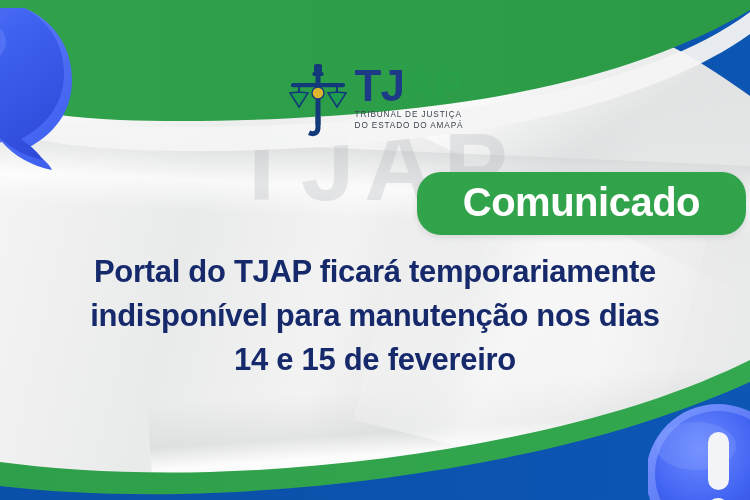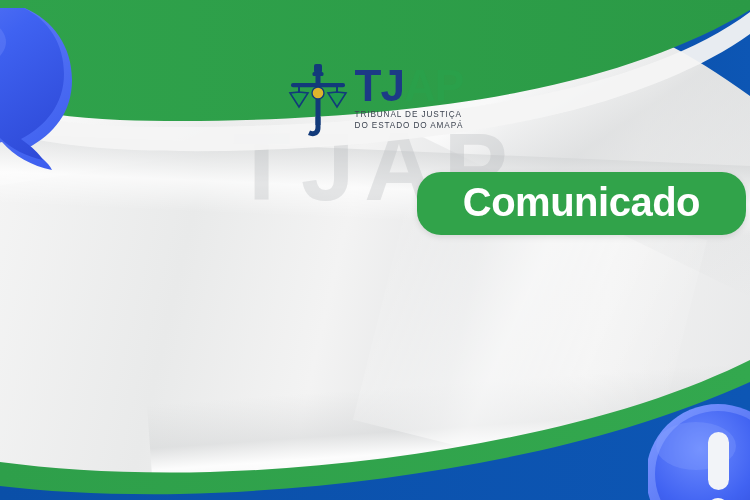--- a/index.html
+++ b/index.html
@@ -315,14 +315,19 @@
         <div>TRIBUNAL DE JUSTIÇA</div>
         <div>DO ESTADO DO AMAPÁ</div>
       </div>
     </div>
   </div>
 
   <div class="badge-wrap">
     <div class="badge">Comunicado</div>
   </div>
 
+  <div class="headline">
+    <div>Portal do TJAP ficará temporariamente</div>
+    <div>indisponível para manutenção nos dias</div>
+    <div>14 e 15 de fevereiro</div>
+  </div>
 
 </div>
 
 </body></html>

